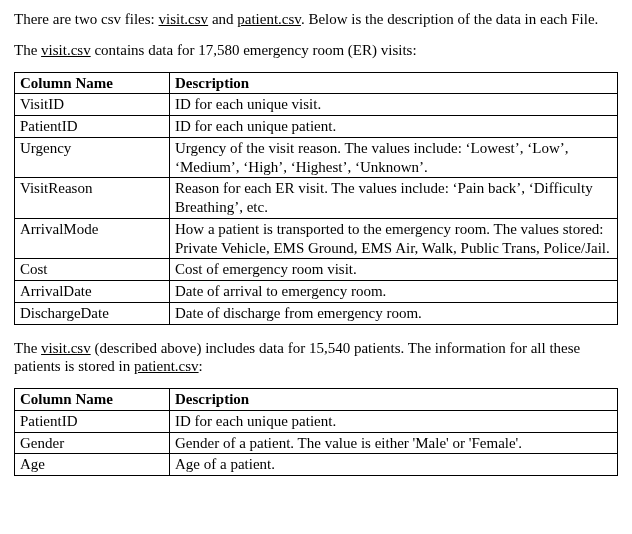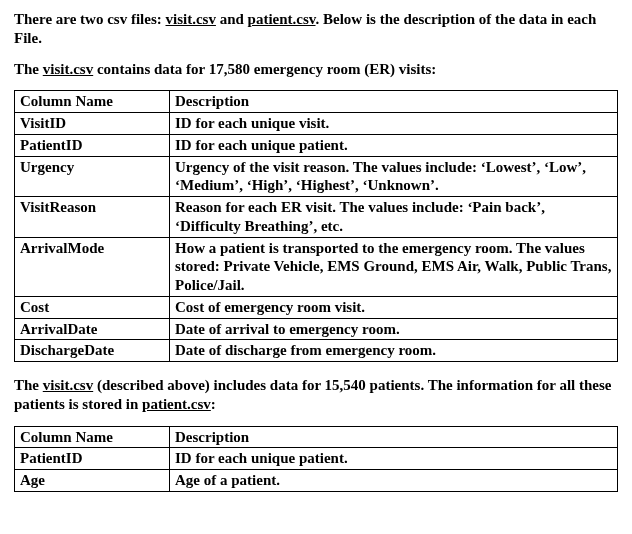--- a/index.html
+++ b/index.html
@@ -5,36 +5,36 @@
     body {
       font-family: "Times New Roman", Times, serif;
       font-size: 15px;
       color: #000;
       margin: 0;
       padding: 10px 14px;
       width: 632px;
       box-sizing: border-box;
       background: #fff;
     }
-    .bold { font-weight: bold; }
+    .bold { font-weight: normal; }
     .underline { text-decoration: underline; }
     p { margin: 0 0 12px 0; line-height: 1.25; }
     table {
       border-collapse: collapse;
       width: 100%;
       margin-bottom: 14px;
       table-layout: fixed;
       border-radius: 9px;
     }
     td, th {
       border: 1px solid #000;
       padding: 1px 5px;
       text-align: left;
       vertical-align: top;
-      font-weight: bold;
+      font-weight: normal;
       line-height: 1.25;
     }
     th { font-weight: bold; }
     col.colname { width: 155px; }
   </style>
 </head>
 <body>
 
 <p class="bold">
   <span>There are two csv files: </span><span class="underline">visit.csv</span><span> and </span><span class="underline">patient.csv</span><span>. Below is the description of the data in each File.</span>
@@ -101,17 +101,21 @@
   <tbody>
       <tr>
     <th>Column Name</th>
     <th>Description</th>
   </tr>
   <tr>
         <td>PatientID</td>
         <td>ID for each unique patient.</td>
       </tr>
   <tr>
+        <td>Gender</td>
+        <td>Gender of a patient. The value is either 'Male' or 'Female'.</td>
+      </tr>
+  <tr>
         <td>Age</td>
         <td>Age of a patient.</td>
       </tr>
 </tbody>
   </table>
 
 </body></html>

